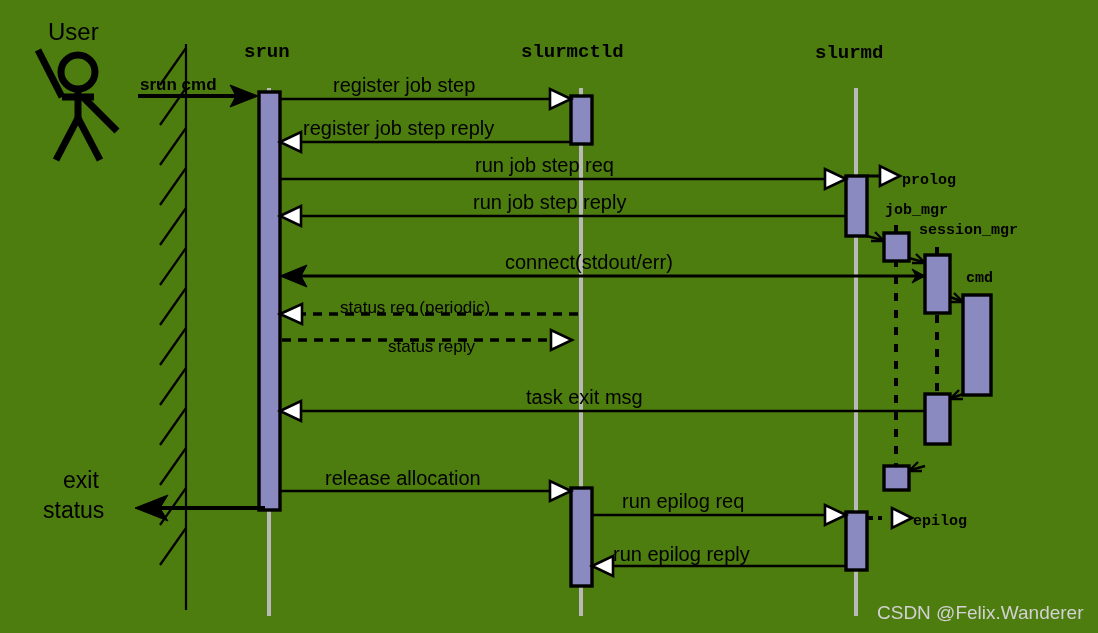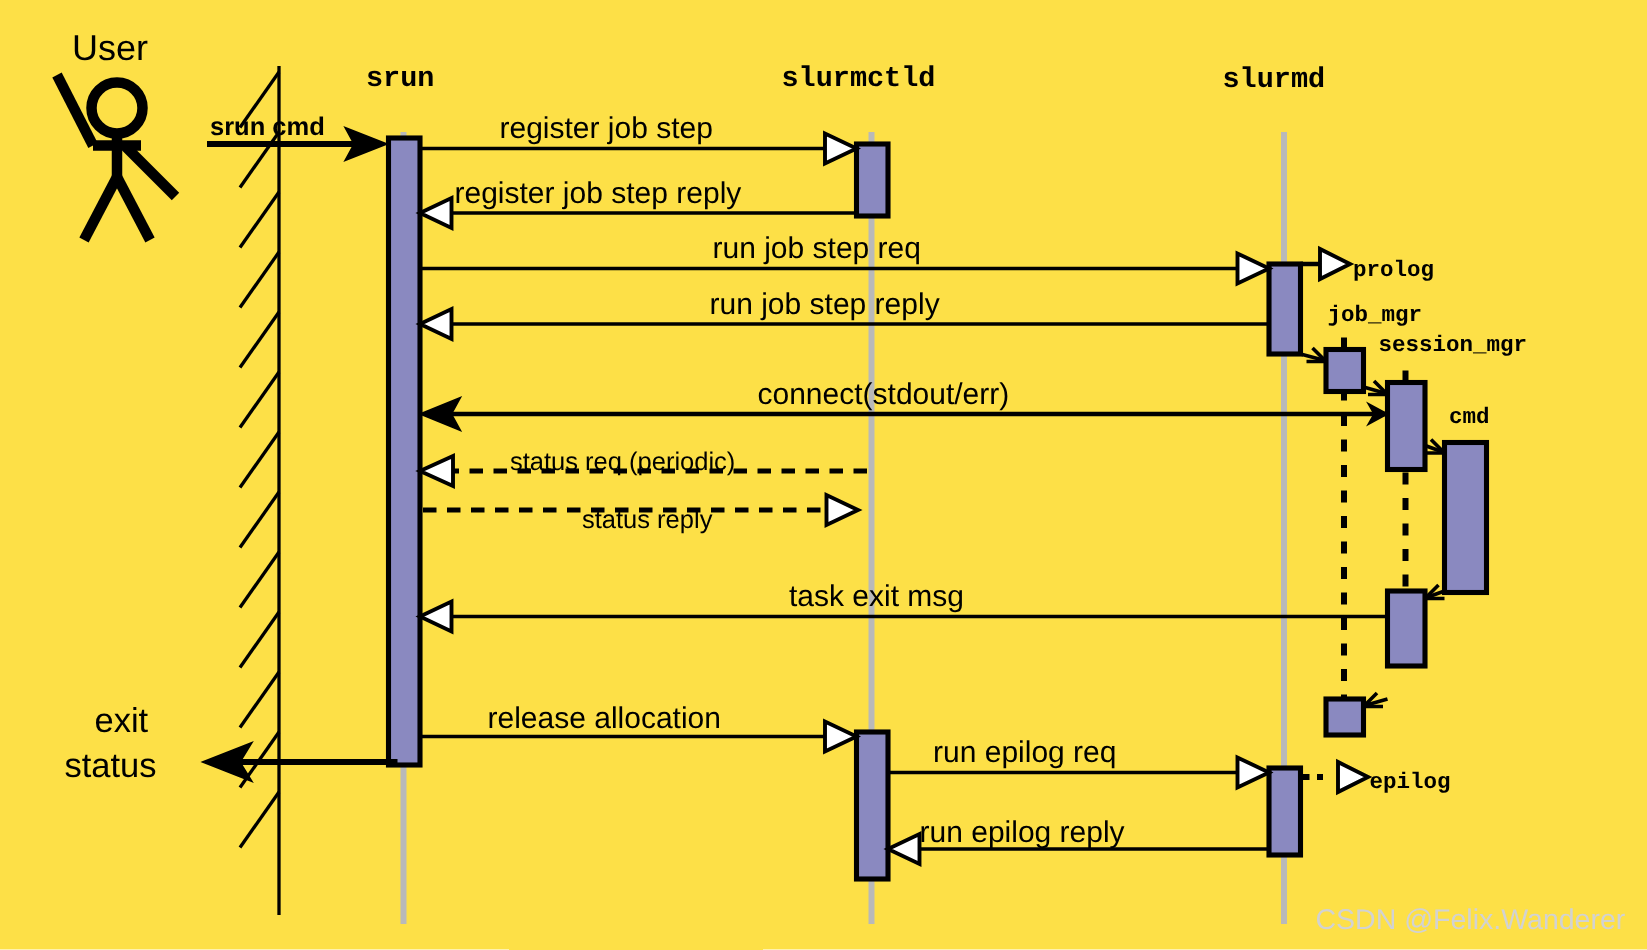--- a/index.html
+++ b/index.html
@@ -1,18 +1,18 @@
 <!DOCTYPE html>
 <html><head>
 <meta charset="utf-8">
 <style>
   html,body{margin:0;padding:0;background:#ffffff;}
   body{width:1098px;height:633px;overflow:hidden;
        font-family:"Liberation Sans",sans-serif;}
-  #stage{position:relative;width:1098px;height:633px;background:#fde047;}
+  #stage{position:relative;width:1098px;height:633px;background:#4d7c0f;}
   svg#diagram{position:absolute;left:0;top:0;width:1098px;height:633px;display:block;}
   .lbl-sans{font-family:"Liberation Sans",sans-serif;font-size:20px;fill:#000;}
   .lbl-mono-b{font-family:"Liberation Mono",monospace;font-size:19px;font-weight:bold;fill:#000;}
   .lbl-mono-b-sm{font-family:"Liberation Mono",monospace;font-size:15px;font-weight:bold;fill:#000;}
   .lbl-sans-b{font-family:"Liberation Sans",sans-serif;font-size:17px;font-weight:bold;fill:#000;}
   .lbl-user{font-family:"Liberation Sans",sans-serif;font-size:24px;fill:#000;}
   .lbl-exit{font-family:"Liberation Sans",sans-serif;font-size:23px;fill:#000;}
   .wm{font-family:"Liberation Sans",sans-serif;font-size:19px;fill:#d2d2d2;}
   .msgline{stroke:#000;stroke-width:2.4;fill:none;}
   .msgdash{stroke:#000;stroke-width:3.4;fill:none;stroke-dasharray:9 7;}

